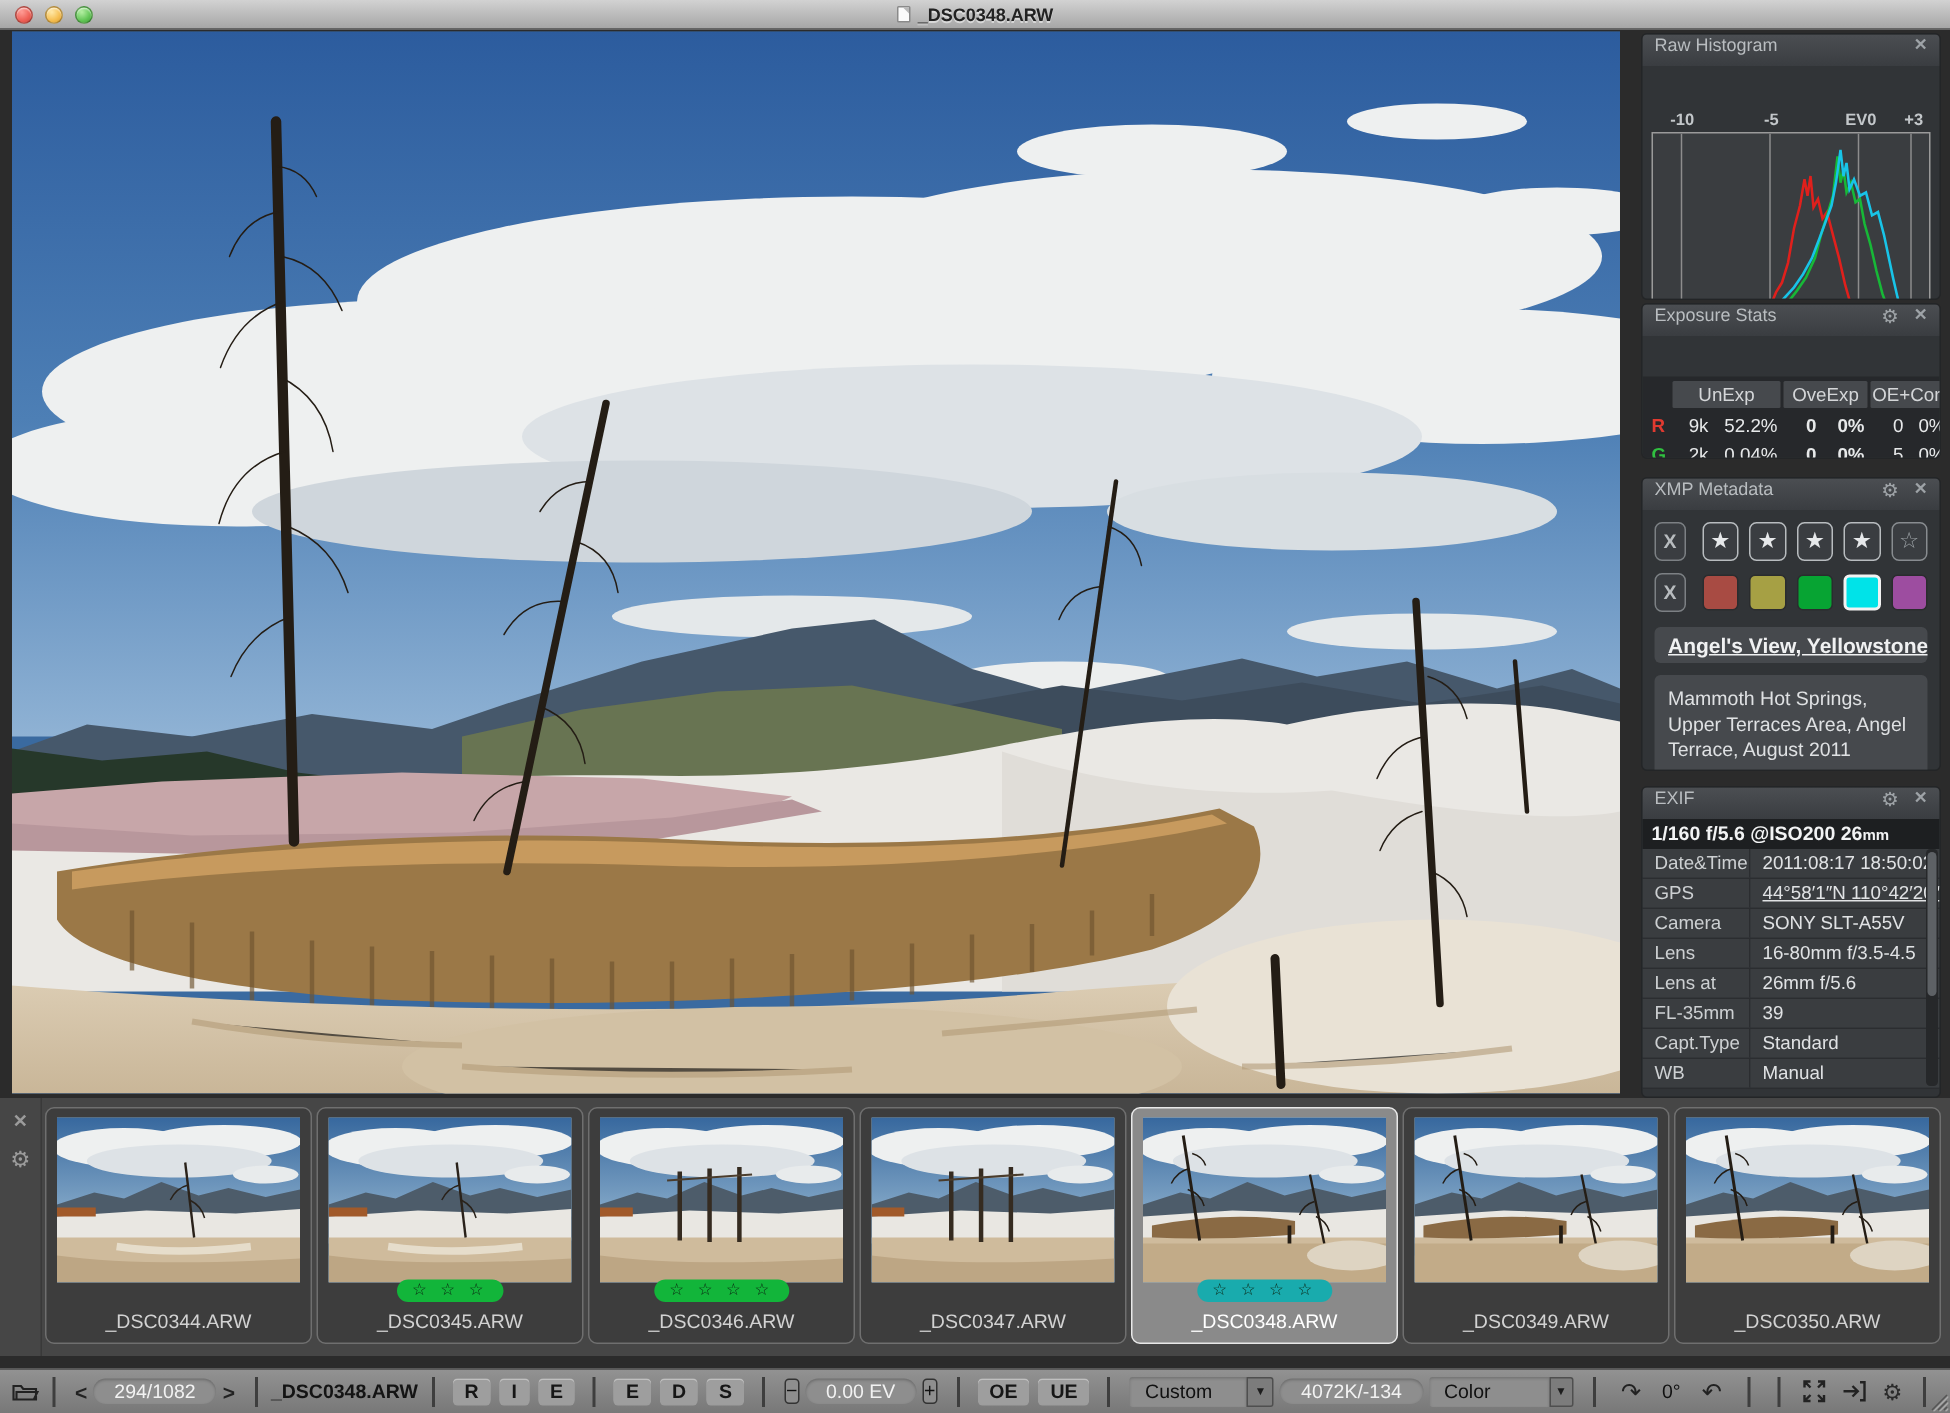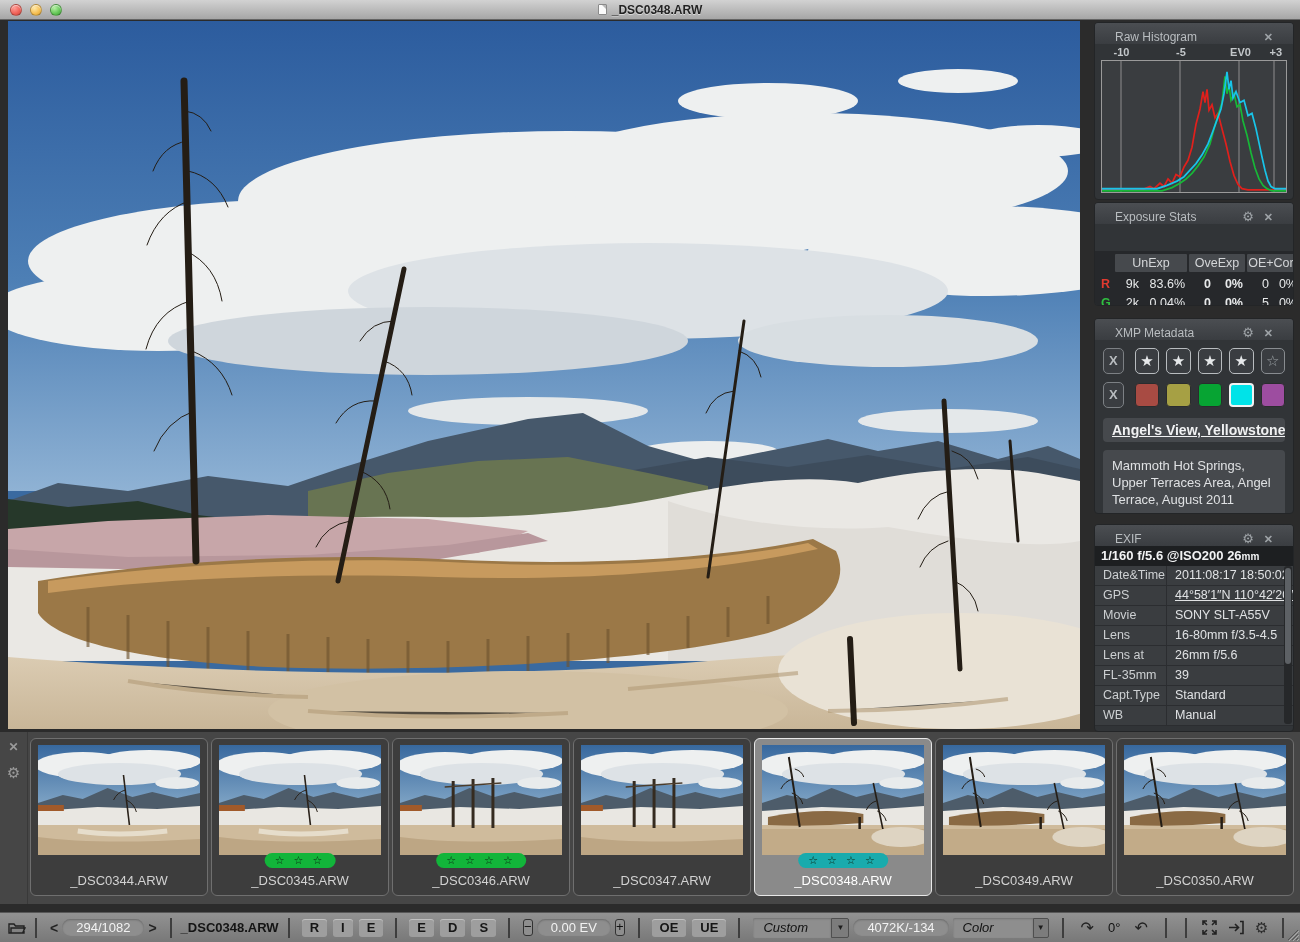--- a/index.html
+++ b/index.html
@@ -25,29 +25,29 @@
     border-width:0 4px 4px 0; border-color:transparent #b9b9b9 transparent transparent; }
 
   
   .photo { position:absolute; left:8px; top:21px; width:1072px; height:708px; background:#3a6aa0; }
   .photo svg { display:block; width:100%; height:100%; }
 
   
   .panel { position:absolute; left:1094px; width:200px; background:#313437; border-radius:4px;
     border:1px solid #232527; overflow:hidden; }
   .panel-title { height:21px; background:linear-gradient(#4b4e52,#3a3d41);
-    display:flex; align-items:flex-end; padding:0 20px; font-size:12px; color:#b9bdc0; }
+    display:flex; align-items:flex-start; padding:0 8px; font-size:12px; color:#b9bdc0; }
   .panel-title .sp { flex:1; }
   .p-gear { font-size:13px; color:#9ea3a7; margin-right:10px; cursor:default; }
   .p-close { font-size:11px; font-weight:bold; color:#9ea3a7; }
 
   
   #p-hist { top:22px; height:178px; }
   .hist-body { position:relative; height:157px; padding:2px 6px 6px 6px; }
-  .hist-ticks { position:relative; height:14px; }
+  .hist-ticks { position:relative; height:14px;margin-top:28px; }
   .hist-ticks span { position:absolute; transform:translateX(-50%); font-size:11px; font-weight:bold; color:#c3c7ca; }
   .hist-plot { position:relative; height:133px; border:1px solid #9a9a9a; background:#3a3d40; }
   .hist-plot svg { display:block; width:100%; height:100%; }
 
   
   #p-exp { top:202px; height:104px; }
   .exp-grid { padding:2px 4px 0 4px; background:#26282b; height:82px;margin-top:27px; }
   .exp-row, .exp-head { display:grid; grid-template-columns:15px 28px 46px 26px 32px 26px 28px;
     align-items:center; height:19px; font-size:12.5px; color:#e7e9ea; }
   .exp-head { height:20px; margin-bottom:1px; }
@@ -115,21 +115,21 @@
   .sb-icon { font-size:15px; color:#222; flex:0 0 auto; }
   .chev { font-size:14px; font-weight:bold; color:#222; padding:0 4px; }
   .sb-pill { background:#8e8e8e; border-radius:9px; color:#f2f2f2; padding:1px 14px; font-size:13px;
     box-shadow:inset 0 1px 2px rgba(0,0,0,.25); white-space:nowrap; }
   .sb-btn { background:#9e9e9e; border-radius:3px; color:#161616; font-size:13px; font-weight:bold;
     padding:1px 8px; margin:0 3px; box-shadow:0 1px 0 rgba(255,255,255,.25), inset 0 1px 0 rgba(255,255,255,.35); }
   .pm-btn { width:17px; height:17px; border:1px solid #333; border-radius:3px; background:#8e8e8e;
     color:#111; font-size:13px; line-height:14px; text-align:center; margin:0 4px; }
   .dd { display:flex; align-items:stretch; height:20px; margin:0 4px; }
   .dd-text { background:#8e8e8e; color:#111; font-size:13px; line-height:20px; padding:0 10px; min-width:78px;
-    border-radius:2px 0 0 2px; box-shadow:inset 0 1px 2px rgba(0,0,0,.2);font-style:italic; }
+    border-radius:2px 0 0 2px; box-shadow:inset 0 1px 2px rgba(0,0,0,.2); }
   .dd-arrow { width:18px; background:#7c7c7c; border:1px solid #4f4f4f; color:#1d1d1d; font-size:8px;
     display:flex; align-items:center; justify-content:center; border-radius:0 2px 2px 0; }
   .rot { font-size:16px; color:#222; padding:0 8px; }
   .deg { font-size:13px; color:#111; padding:0 6px; }
   .sb-right { margin-left:auto; display:flex; align-items:center; }
   .sb-right svg { display:block; }
   .grip { position:absolute; right:1px; bottom:1px; }
 </style>
 </head>
 <body>
@@ -258,21 +258,21 @@
     <div class="exp-grid">
       <div class="exp-head">
         <span></span>
         <span class="hcell h-un">UnExp</span>
         <span class="hcell h-ov">OveExp</span>
         <span class="hcell h-oc">OE+Corr</span>
       </div>
       <div class="exp-row">
         <span class="exp-ch" style="color: rgb(224, 58, 48);">R</span>
         <span class="num">9k</span>
-        <span class="num">83.6%</span>
+        <span class="num">52.2%</span>
         <span class="num bold">0</span>
         <span class="num bold">0%</span>
         <span class="num">0</span>
         <span class="num">0%</span>
       </div>
       <div class="exp-row">
         <span class="exp-ch" style="color: rgb(48, 192, 64);">G</span>
         <span class="num">2k</span>
         <span class="num">0.04%</span>
         <span class="num bold">0</span>
@@ -334,21 +334,21 @@
     <div class="exif-rows">
       <div class="exif-row">
         <span class="exif-label">Date&amp;Time</span>
         <span class="exif-value">2011:08:17 18:50:02</span>
       </div>
       <div class="exif-row">
         <span class="exif-label">GPS</span>
         <span class="exif-value link">44°58′1″N 110°42′20″W</span>
       </div>
       <div class="exif-row">
-        <span class="exif-label">Movie</span>
+        <span class="exif-label">Camera</span>
         <span class="exif-value">SONY SLT-A55V</span>
       </div>
       <div class="exif-row">
         <span class="exif-label">Lens</span>
         <span class="exif-value">16-80mm f/3.5-4.5</span>
       </div>
       <div class="exif-row">
         <span class="exif-label">Lens at</span>
         <span class="exif-value">26mm f/5.6</span>
       </div>

